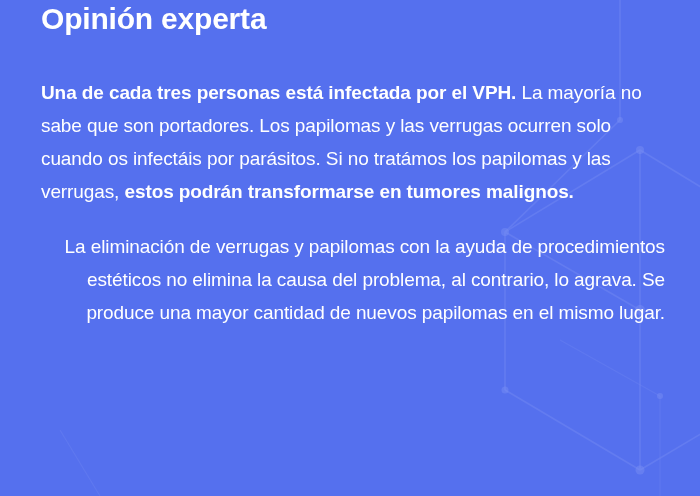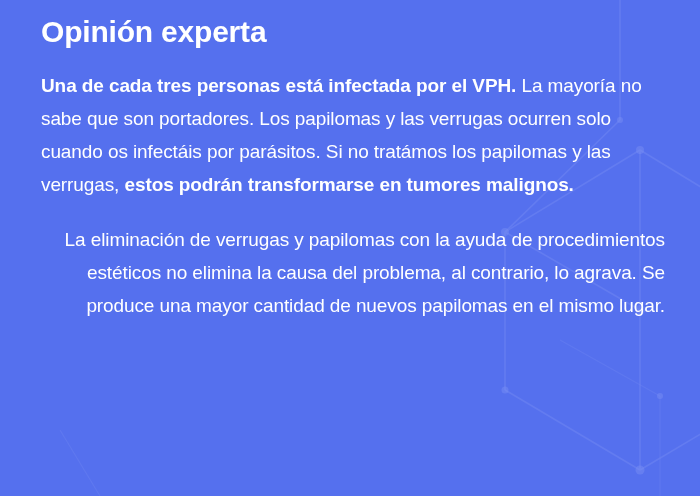--- a/index.html
+++ b/index.html
@@ -35,40 +35,40 @@
 
   #content {
     position: relative;
     z-index: 1;
     padding: 0 35px 0 41px;
     box-sizing: border-box;
   }
 
   #page-title {
     margin: 0;
-    padding-top: 13px;
+    padding-top: 0;
     font-size: 30px;
     font-weight: bold;
     line-height: 38px;
     color: #ffffff;
     letter-spacing: -0.2px;
   }
 
   .body-paragraph {
     margin: 0;
     color: #ffffff;
     font-size: 19px;
     line-height: 33px;
     font-weight: normal;
     letter-spacing: -0.1px;
     max-width: 628px;
   }
 
   #paragraph-primary {
-    margin-top: 18px;
+    margin-top: 38px;
   }
 
   #paragraph-secondary {
     margin-top: 22px;
     text-align: right;
   }
 
   .em-strong {
     font-weight: bold;
   }

